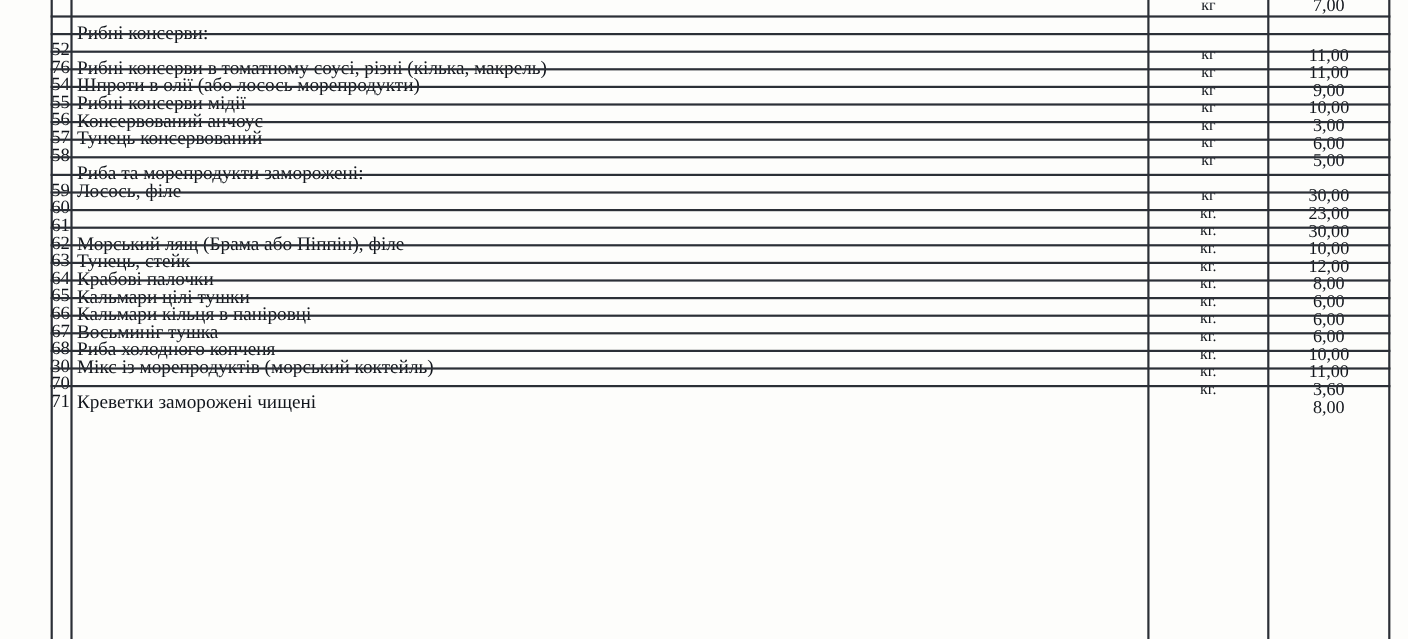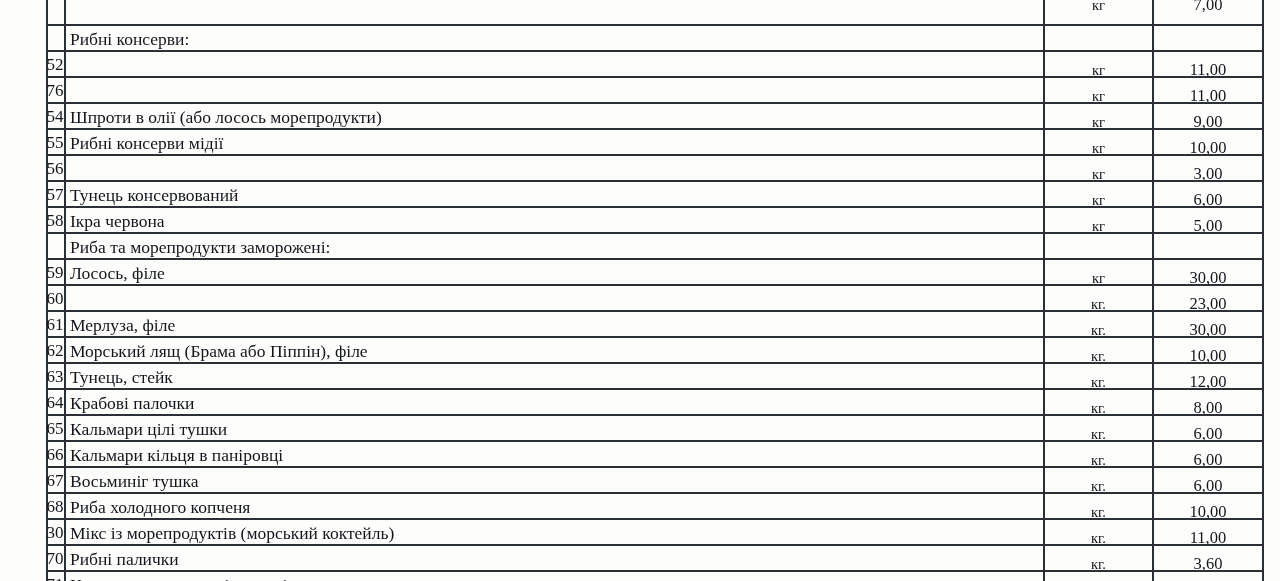--- a/index.html
+++ b/index.html
@@ -31,21 +31,21 @@
 
   .rows {
     position: absolute;
     left: 0;
     top: 0;
     width: 1280px;
   }
 
   .row {
     position: relative;
-    height: 26px;
+    height: 16px;
     box-sizing: border-box;
   }
   .row .hline {
     position: absolute;
     left: 46px;
     right: 16px;
     bottom: 0;
     height: 1.6px;
     background: #2b2f36;
   }
@@ -122,54 +122,55 @@
         <div class="hline"></div>
       </div>
       <div class="row">
         <div class="cell-num">52</div>
         <div class="cell-unit">кг</div>
         <div class="cell-price">11,00</div>
         <div class="hline"></div>
       </div>
       <div class="row">
         <div class="cell-num">76</div>
+        <div class="cell-name">Рибні консерви в томатному соусі, різні (кілька, макрель)</div>
         <div class="cell-unit">кг</div>
         <div class="cell-price">11,00</div>
         <div class="hline"></div>
       </div>
       <div class="row">
         <div class="cell-num">54</div>
         <div class="cell-name">Шпроти в олії (або лосось морепродукти)</div>
         <div class="cell-unit">кг</div>
         <div class="cell-price">9,00</div>
         <div class="hline"></div>
       </div>
       <div class="row">
         <div class="cell-num">55</div>
         <div class="cell-name">Рибні консерви мідії</div>
         <div class="cell-unit">кг</div>
         <div class="cell-price">10,00</div>
         <div class="hline"></div>
       </div>
       <div class="row">
         <div class="cell-num">56</div>
+        <div class="cell-name">Консервований анчоус</div>
         <div class="cell-unit">кг</div>
         <div class="cell-price">3,00</div>
         <div class="hline"></div>
       </div>
       <div class="row">
         <div class="cell-num">57</div>
         <div class="cell-name">Тунець консервований</div>
         <div class="cell-unit">кг</div>
         <div class="cell-price">6,00</div>
         <div class="hline"></div>
       </div>
       <div class="row">
         <div class="cell-num">58</div>
-        <div class="cell-name">Ікра червона</div>
         <div class="cell-unit">кг</div>
         <div class="cell-price">5,00</div>
         <div class="hline"></div>
       </div>
       <div class="row">
         <div class="cell-num"></div>
         <div class="cell-name section">Риба та морепродукти заморожені:</div>
         <div class="cell-unit"></div>
         <div class="cell-price"></div>
         <div class="hline"></div>
@@ -182,21 +183,20 @@
         <div class="hline"></div>
       </div>
       <div class="row">
         <div class="cell-num">60</div>
         <div class="cell-unit">кг.</div>
         <div class="cell-price">23,00</div>
         <div class="hline"></div>
       </div>
       <div class="row">
         <div class="cell-num">61</div>
-        <div class="cell-name">Мерлуза, філе</div>
         <div class="cell-unit">кг.</div>
         <div class="cell-price">30,00</div>
         <div class="hline"></div>
       </div>
       <div class="row">
         <div class="cell-num">62</div>
         <div class="cell-name">Морський лящ (Брама або Піппін), філе</div>
         <div class="cell-unit">кг.</div>
         <div class="cell-price">10,00</div>
         <div class="hline"></div>
@@ -245,21 +245,20 @@
       </div>
       <div class="row">
         <div class="cell-num">30</div>
         <div class="cell-name">Мікс із морепродуктів (морський коктейль)</div>
         <div class="cell-unit">кг.</div>
         <div class="cell-price">11,00</div>
         <div class="hline"></div>
       </div>
       <div class="row">
         <div class="cell-num">70</div>
-        <div class="cell-name">Рибні палички</div>
         <div class="cell-unit">кг.</div>
         <div class="cell-price">3,60</div>
         <div class="hline"></div>
       </div>
       <div class="row">
         <div class="cell-num">71</div>
         <div class="cell-name">Креветки заморожені чищені</div>
         <div class="cell-price">8,00</div>
       </div>
     </div>

